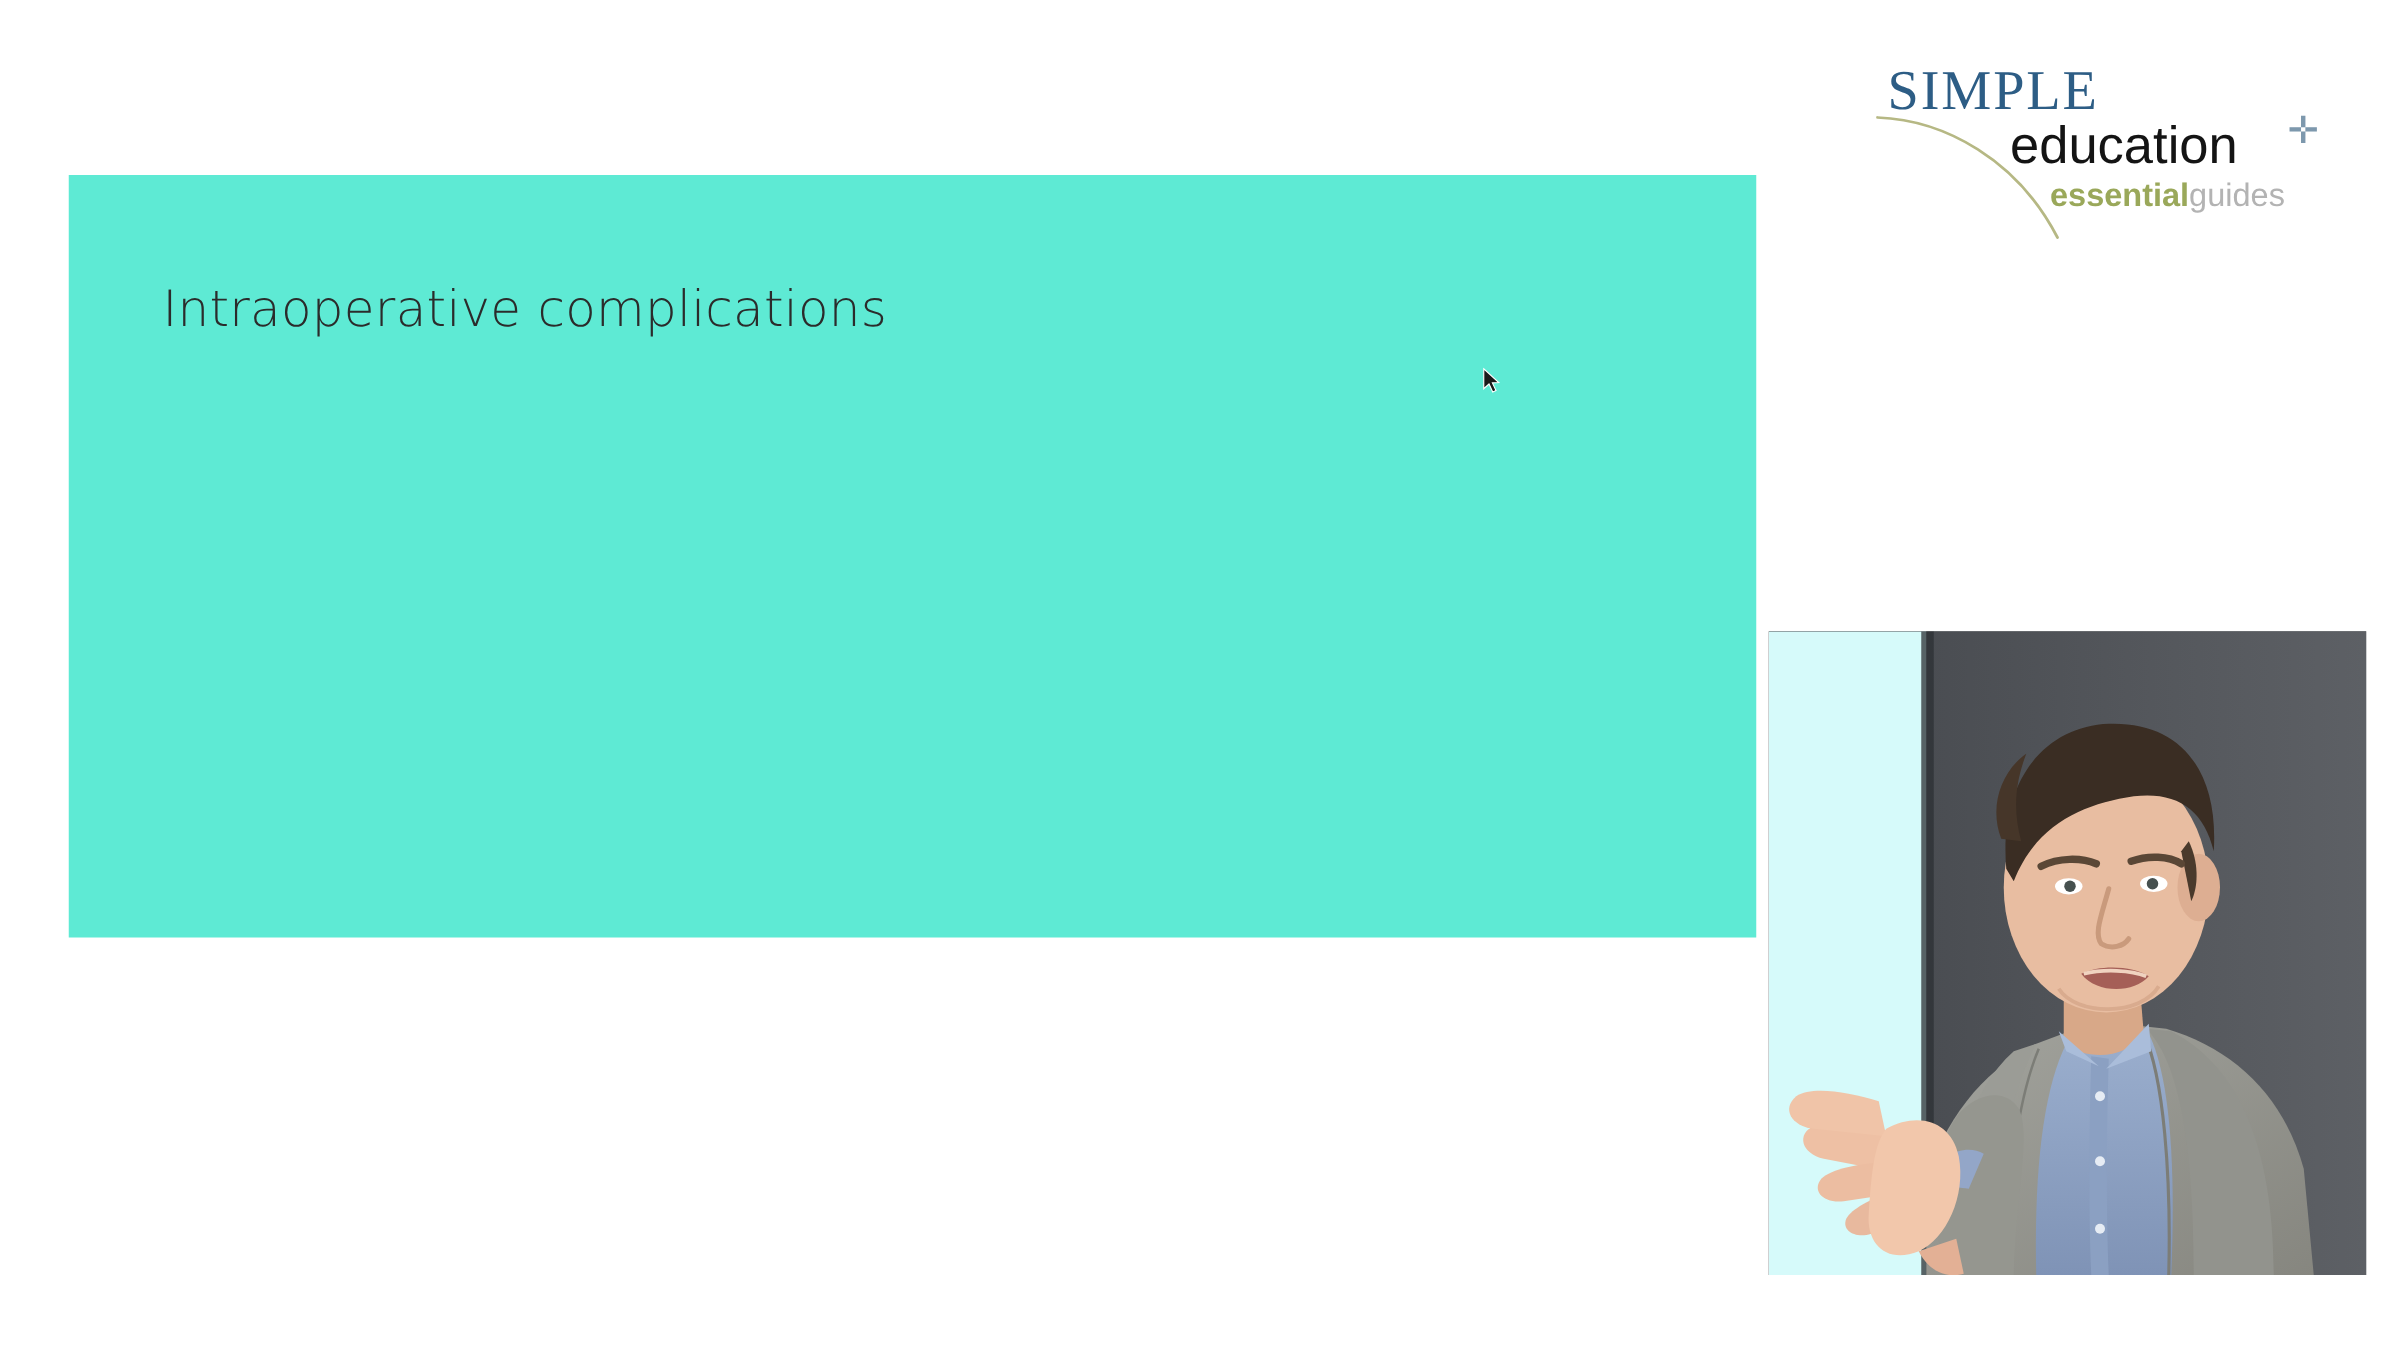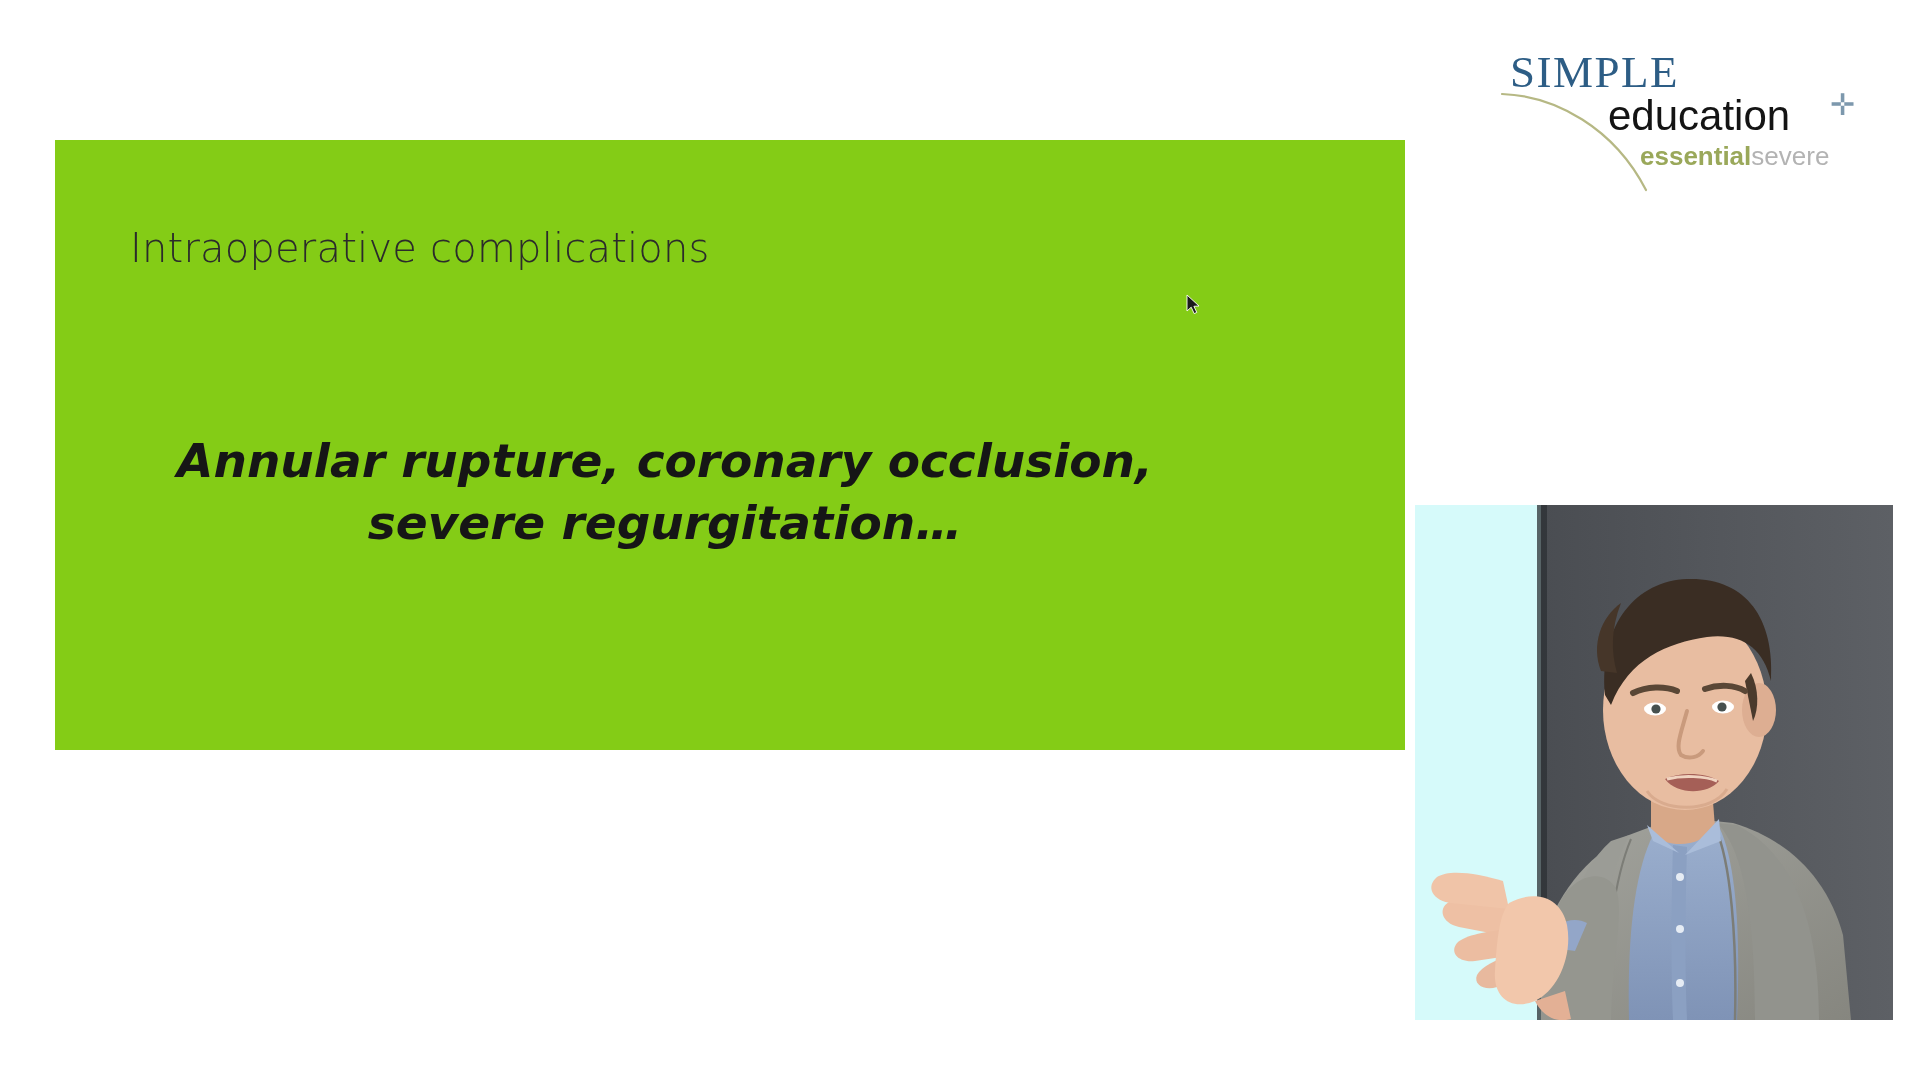--- a/index.html
+++ b/index.html
@@ -85,21 +85,21 @@
     pointer-events: none;
   }
 
   
   #slide {
     position: absolute;
     left: 55px;
     top: 140px;
     width: 1350px;
     height: 610px;
-    background: #84cc16;
+    background: #5eead4;
   }
   #slide-title {
     position: absolute;
     left: 75px;
     top: 85px;
     font-family: "DejaVu Sans", sans-serif;
     font-size: 40px;
     font-weight: 300;
     color: #2b2b2b;
     letter-spacing: 0.2px;
@@ -159,32 +159,28 @@
       <path d="M6 12 C 60 14, 118 46, 150 108" stroke="#b6b884" stroke-width="2.2" fill="none" stroke-linecap="round"></path>
     </svg>
 
     <div class="logo-simple">SIMPLE</div>
 
     <div class="logo-education">education</div>
 
     <div class="logo-plus">✛</div>
 
     <div class="logo-essential">
-      <span>essential</span><span class="logo-guides">severe</span>
+      <span>essential</span><span class="logo-guides">guides</span>
     </div>
   </div>
 
   <div id="slide">
 
     <div id="slide-title">Intraoperative complications</div>
 
-    <div id="slide-body">
-      <span class="line">Annular rupture, coronary occlusion,</span>
-      <span class="line">severe regurgitation…</span>
-    </div>
   </div>
 
   <div id="presenter-video">
     <svg viewBox="0 0 478 515" xmlns="http://www.w3.org/2000/svg">
       <defs>
         <linearGradient id="jacketGrad" x1="0" y1="0" x2="1" y2="1">
           <stop offset="0%" stop-color="#a3a49e"></stop>
           <stop offset="100%" stop-color="#86867f"></stop>
         </linearGradient>
         <linearGradient id="shirtGrad" x1="0" y1="0" x2="0" y2="1">

